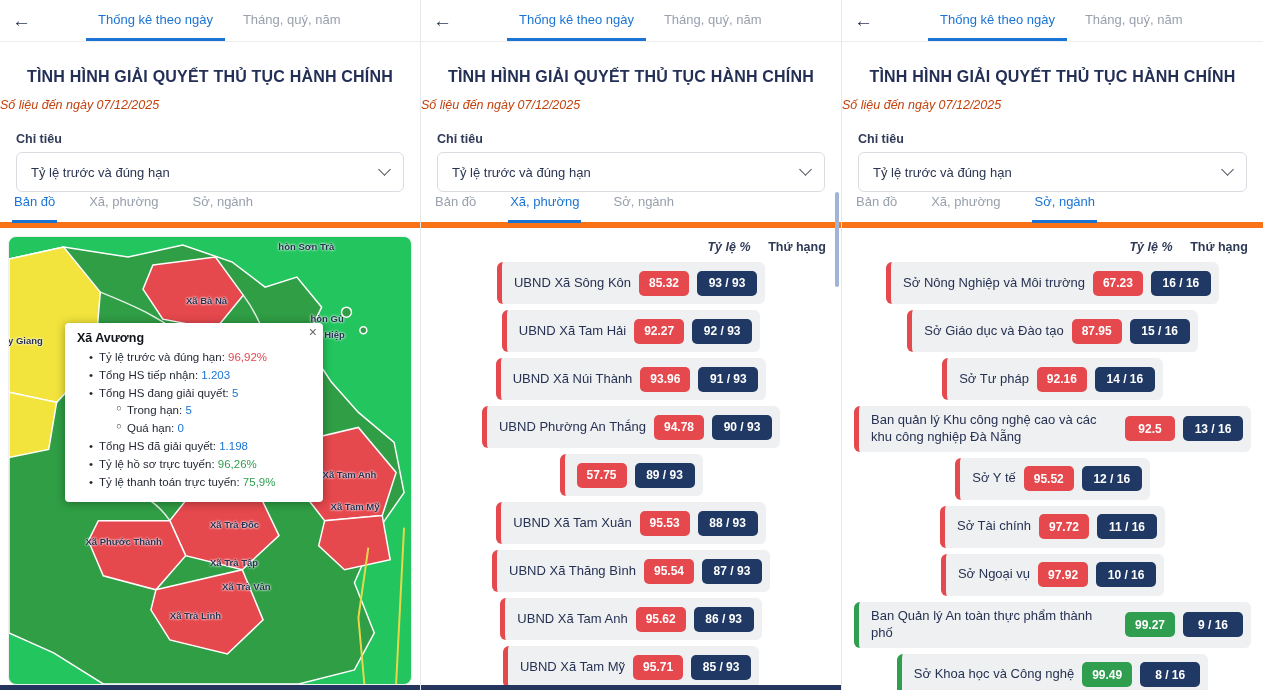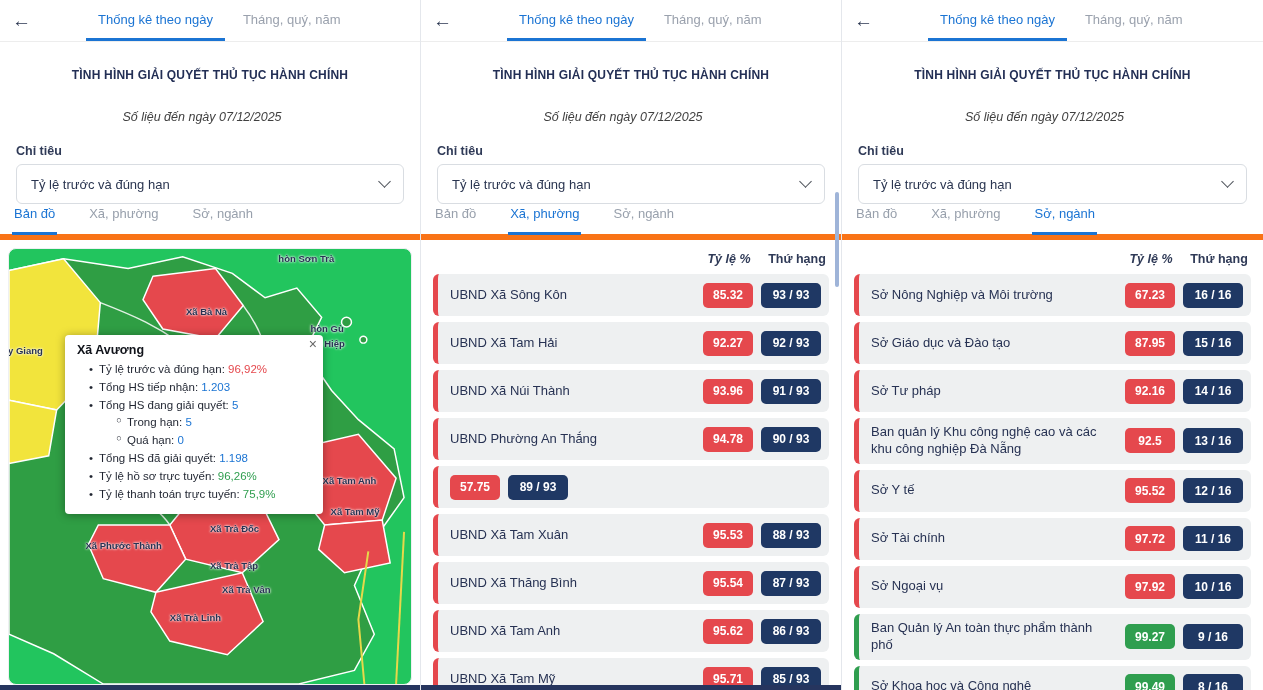--- a/index.html
+++ b/index.html
@@ -13,24 +13,24 @@
 
   .topbar { height:42px; min-height:42px; display:flex; align-items:stretch;
             border-bottom:1px solid #ededed; padding-left:12px; }
   .back { align-self:center; font-size:19px; color:#2a3550; width:32px; background:none;
           border:none; cursor:pointer; text-align:left; font-family:inherit; }
   .top-tabs { display:flex; margin-left:42px; gap:6px; }
   .top-tab { display:flex; align-items:center; padding:0 12px; font-size:13px; color:#9aa1ad;
              border-bottom:3px solid transparent; cursor:pointer; white-space:nowrap; }
   .top-tab.active { color:var(--blue); border-bottom-color:var(--blue); font-weight:500; }
 
-  .page-title { margin-top:26px; text-align:center; font-size:12px; font-weight:700;
+  .page-title { margin-top:26px; text-align:center; font-size:16px; font-weight:700;
                 color:var(--titlecol); padding:0 20px; letter-spacing:.2px; }
-  .subtitle { margin-top:28px; padding-right:16px; text-align:center; font-size:12.5px;
-              font-style:italic; color:#404040; }
+  .subtitle { margin-top:12px; padding-right:16px; text-align:left; font-size:12.5px;
+              font-style:italic; color:#c2410c; }
   .filter-label { margin:20px 16px 6px; font-size:12.5px; font-weight:600; color:#2f3a57; }
   .select { margin:0 16px; height:40px; min-height:40px; border:1px solid #d9dde2; border-radius:6px;
             display:flex; align-items:center; justify-content:space-between; padding:16px 14px;
             font-size:13px; color:#2a3550; cursor:pointer; background:#fff; }
   .chevron { width:9px; height:9px; border-right:1.8px solid #4a4f57; border-bottom:1.8px solid #4a4f57;
              transform:rotate(45deg); margin-top:-5px; }
 
   .view-tabs { display:flex; gap:30px; padding:0 12px; margin-top:0; border-bottom:6px solid #f97316; }
   .view-tab { padding:2px 2px 11px; font-size:13px; color:#98a0ac; border-bottom:3px solid transparent;
               margin-bottom:-1px; cursor:pointer; }
@@ -57,21 +57,21 @@
   .t-row { display:flex; line-height:1.55; padding-left:8px; }
   .t-row .bullet { width:12px; min-width:12px; text-align:center; margin-right:2px; }
   .t-row.indent { padding-left:36px; }
   .t-row.indent .bullet { font-size:9px; }
 
   
   .list-head { display:flex; justify-content:flex-end; padding:12px 14px 6px; font-size:12.5px;
                font-weight:700; color:#2f3a57; }
   .h-rate { width:56px; text-align:center; margin-right:10px;font-style:italic; }
   .h-rank { width:60px; text-align:center; }
-  .list { flex:1; padding:2px 12px 0; overflow:hidden; display:flex; flex-direction:column; gap:6px; }
+  .list { flex:1; padding:2px 12px 0; overflow:hidden; display:flex; flex-direction:column; gap:6px;align-items:center; }
   .list-item { display:flex; align-items:center; background:#eef0f1; border-radius:6px; min-height:42px;
                padding:6px 8px 6px 12px; border-left:5px solid var(--red); cursor:pointer; flex:none; }
   .item-name { flex:1; font-size:13px; color:#273253; padding-right:8px; line-height:1.3; }
   .rate-badge { width:50px; min-width:50px; height:25px; border-radius:5px; display:flex; align-items:center;
                 justify-content:center; color:#fff; font-size:12px; font-weight:700; margin-right:8px;
                 background:var(--red); }
   .rank-badge { width:60px; min-width:60px; height:25px; border-radius:5px; display:flex; align-items:center;
                 justify-content:center; background:var(--navy); color:#fff; font-size:12px; font-weight:700; }
   .status-green { border-left-color:var(--green); }
   .status-green .rate-badge { background:var(--green); }

